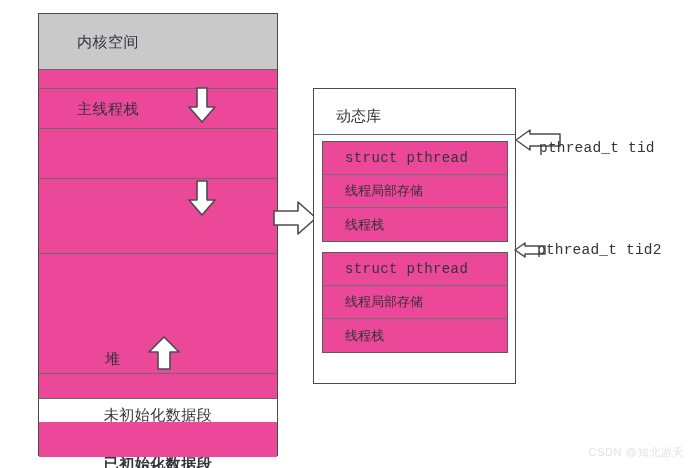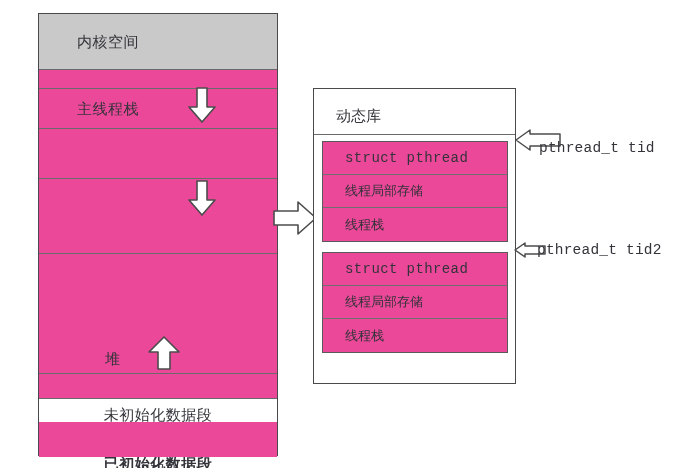--- a/index.html
+++ b/index.html
@@ -254,14 +254,15 @@
   </div>
   <span class="annotation" style="left:539px; top:140px; transform:translateY(-50%);margin-top:8px;">pthread_t tid</span>
 
   <div class="arrow-left" style="left:513px; top:241px; width:34px; height:18px;">
     <svg viewBox="0 0 34 18" preserveAspectRatio="none">
       <polygon points="32,5 12,5 12,2 2,9 12,16 12,13 32,13" fill="#ffffff" stroke="#4c4c4c" stroke-width="1.5" stroke-linejoin="round"></polygon>
     </svg>
   </div>
   <span class="annotation" style="left:537px; top:250px; transform:translateY(-50%);">pthread_t tid2</span>
 
+  <div id="watermark">CSDN @知北游天</div>
 
 </div>
 
 </body></html>

